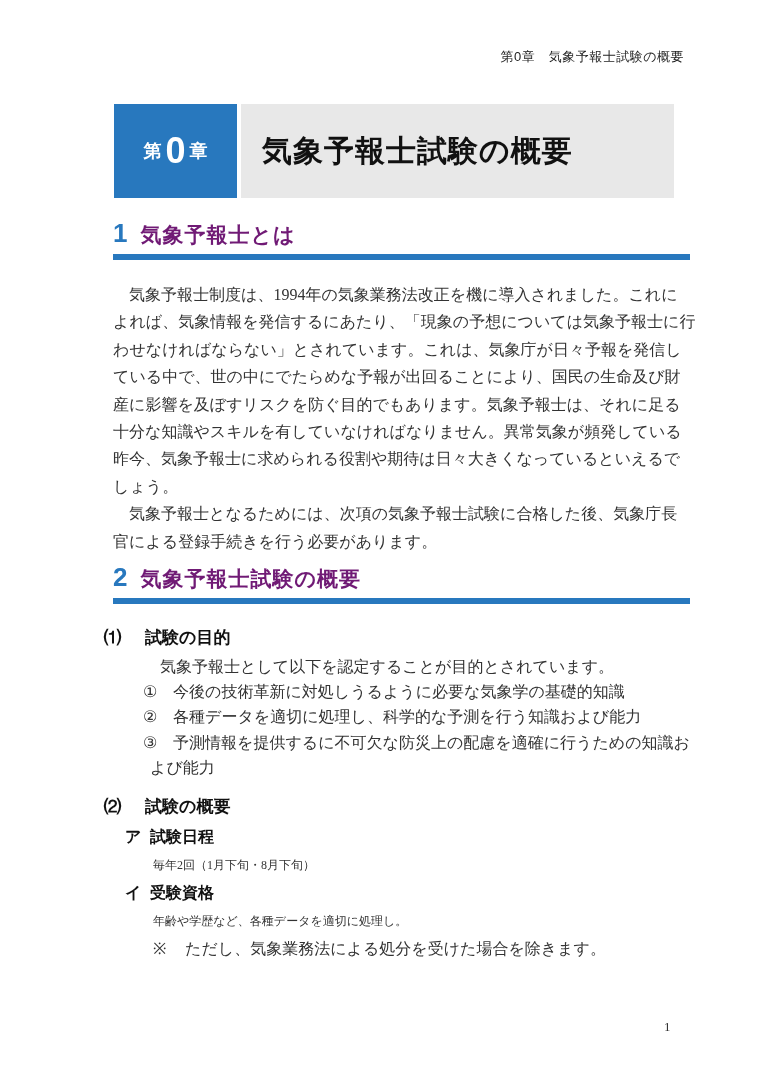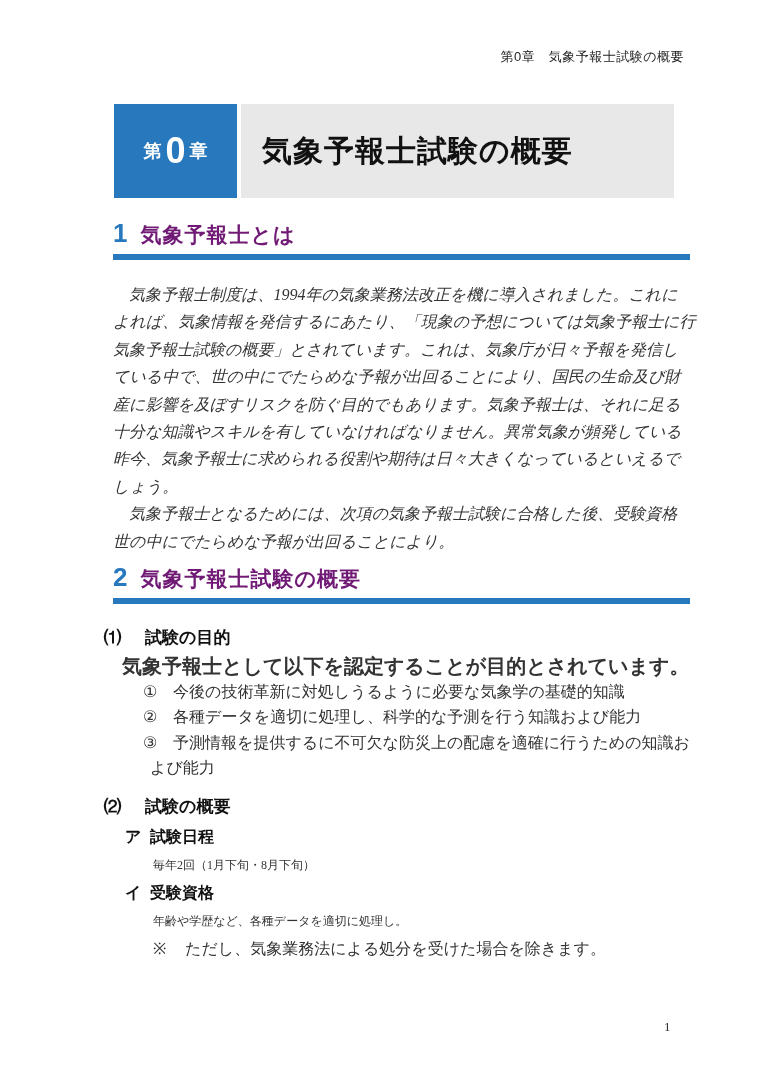--- a/index.html
+++ b/index.html
@@ -50,35 +50,35 @@
   .sec-rule {
     margin-top:5px; height:2px;
     border-top:4px solid #2878BE;
     border-bottom:2px solid #2878BE;
   }
   #section1-heading { top:220px; }
   #section2-heading { top:564px; }
   
   .para {
     position:absolute; left:113px; top:281px; width:580px;
-    font-size:16px; line-height:27.4px; color:#333333;font-style:italic;
+    font-size:16px; line-height:27.4px; color:#333333;
   }
   .tline { white-space:nowrap; }
   
   .subsection { position:absolute; left:104px; width:600px; }
   #subsection1 { top:626px; }
   #subsection2 { top:795px; }
   .sub-heading {
     display:flex; align-items:baseline;
     font-family:"Liberation Sans","DejaVu Sans",sans-serif;
     font-weight:bold; color:#111111; font-size:17px; line-height:24px;
     margin-bottom:4px;
   }
   .sub-label { width:41px; flex-shrink:0; }
-  .sub-intro { margin-left:18px; font-size:20px; line-height:25.2px; white-space:nowrap;font-weight:bold; }
+  .sub-intro { margin-left:56px; font-size:16px; line-height:25.2px; white-space:nowrap; }
   .num-item { display:flex; margin-left:39px; font-size:16px; line-height:25.2px; }
   .num-marker { width:30px; flex-shrink:0; }
   .item-lines { flex:1; }
   .item-lines .tline:nth-child(n+2) { margin-left:-23px; }
   
   .kana-row {
     display:flex; margin-left:21px;
     font-family:"Liberation Sans","DejaVu Sans",sans-serif;
     font-weight:bold; color:#111111; font-size:16px; line-height:28px;
   }
@@ -115,28 +115,28 @@
     <div class="sec-row">
       <span class="sec-num">1</span>
       <span class="sec-title">気象予報士とは</span>
     </div>
     <div class="sec-rule"></div>
   </div>
 
   <div class="para">
       <div class="tline">　気象予報士制度は、1994年の気象業務法改正を機に導入されました。これに</div>
       <div class="tline">よれば、気象情報を発信するにあたり、「現象の予想については気象予報士に行</div>
-      <div class="tline">気象予報士試験の概要」とされています。これは、気象庁が日々予報を発信し</div>
+      <div class="tline">わせなければならない」とされています。これは、気象庁が日々予報を発信し</div>
       <div class="tline">ている中で、世の中にでたらめな予報が出回ることにより、国民の生命及び財</div>
       <div class="tline">産に影響を及ぼすリスクを防ぐ目的でもあります。気象予報士は、それに足る</div>
       <div class="tline">十分な知識やスキルを有していなければなりません。異常気象が頻発している</div>
       <div class="tline">昨今、気象予報士に求められる役割や期待は日々大きくなっているといえるで</div>
       <div class="tline">しょう。</div>
-      <div class="tline">　気象予報士となるためには、次項の気象予報士試験に合格した後、受験資格</div>
-      <div class="tline">世の中にでたらめな予報が出回ることにより。</div>
+      <div class="tline">　気象予報士となるためには、次項の気象予報士試験に合格した後、気象庁長</div>
+      <div class="tline">官による登録手続きを行う必要があります。</div>
     </div>
 
   <div class="section-heading" id="section2-heading">
     <div class="sec-row">
       <span class="sec-num">2</span>
       <span class="sec-title">気象予報士試験の概要</span>
     </div>
     <div class="sec-rule"></div>
   </div>
 

